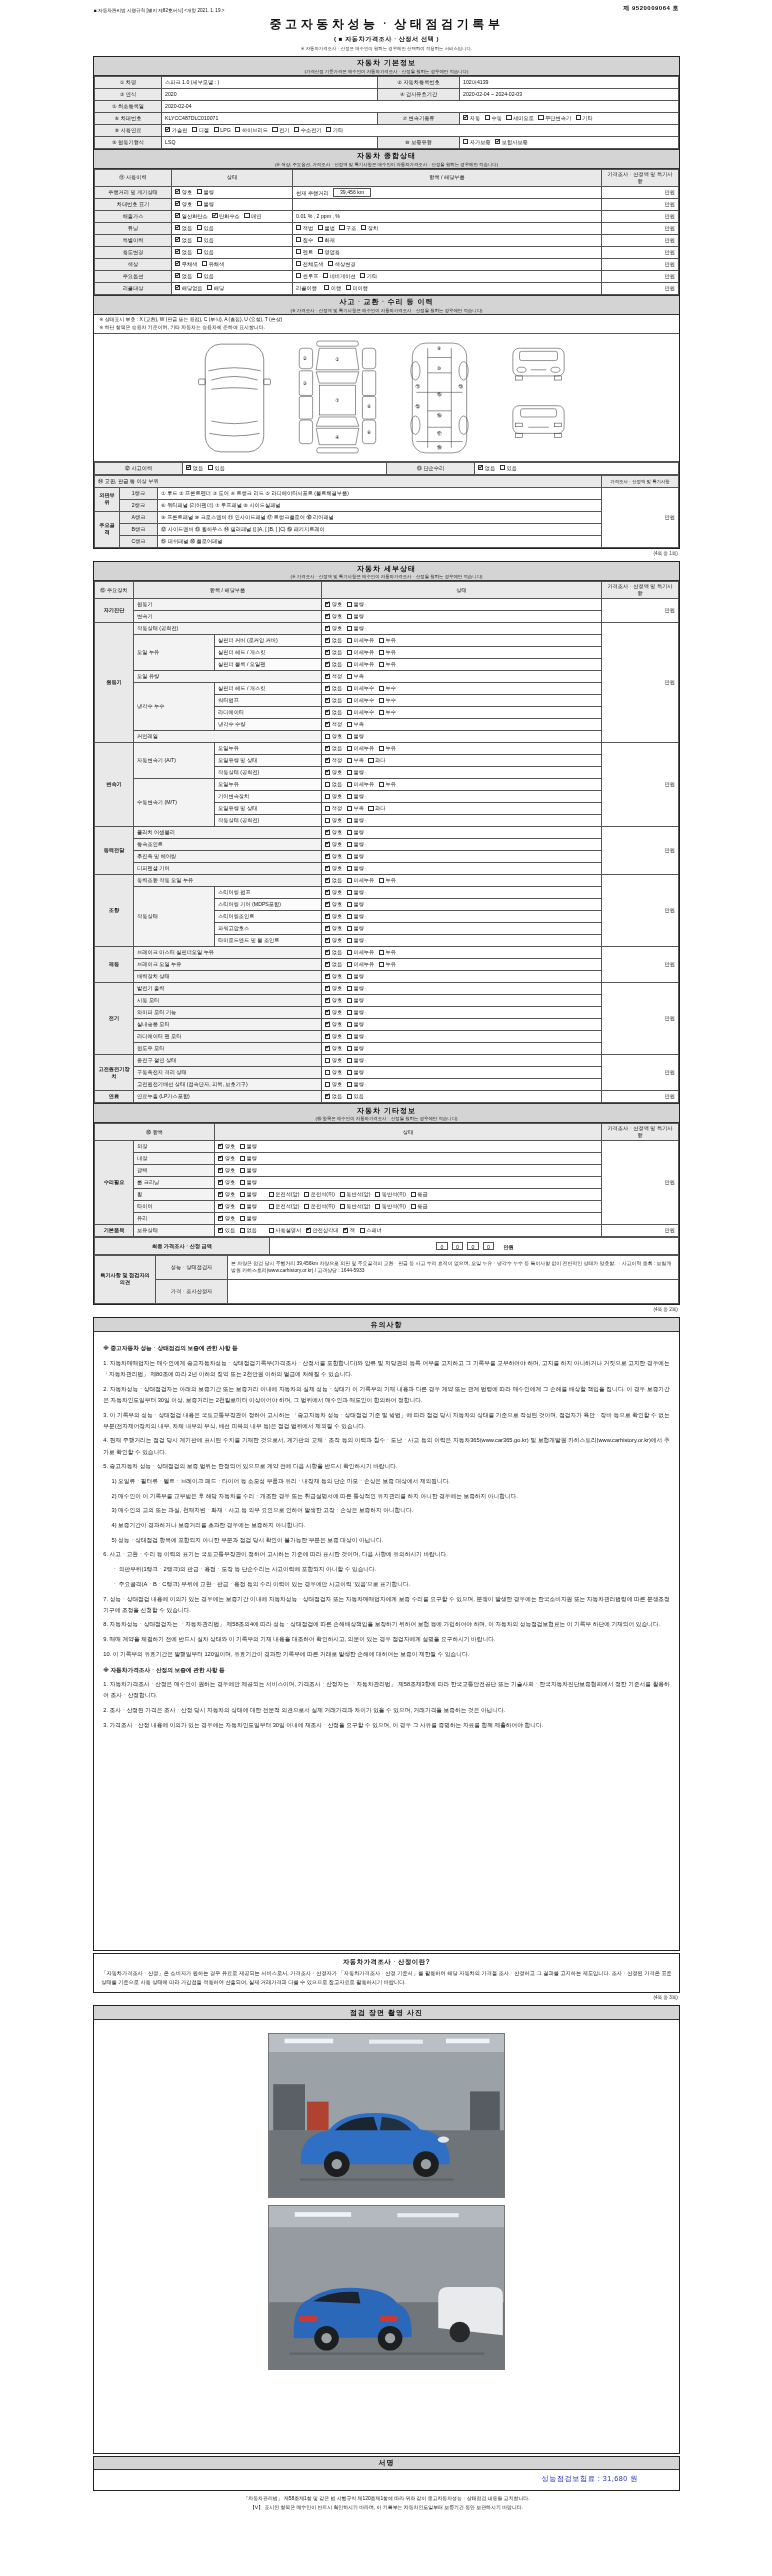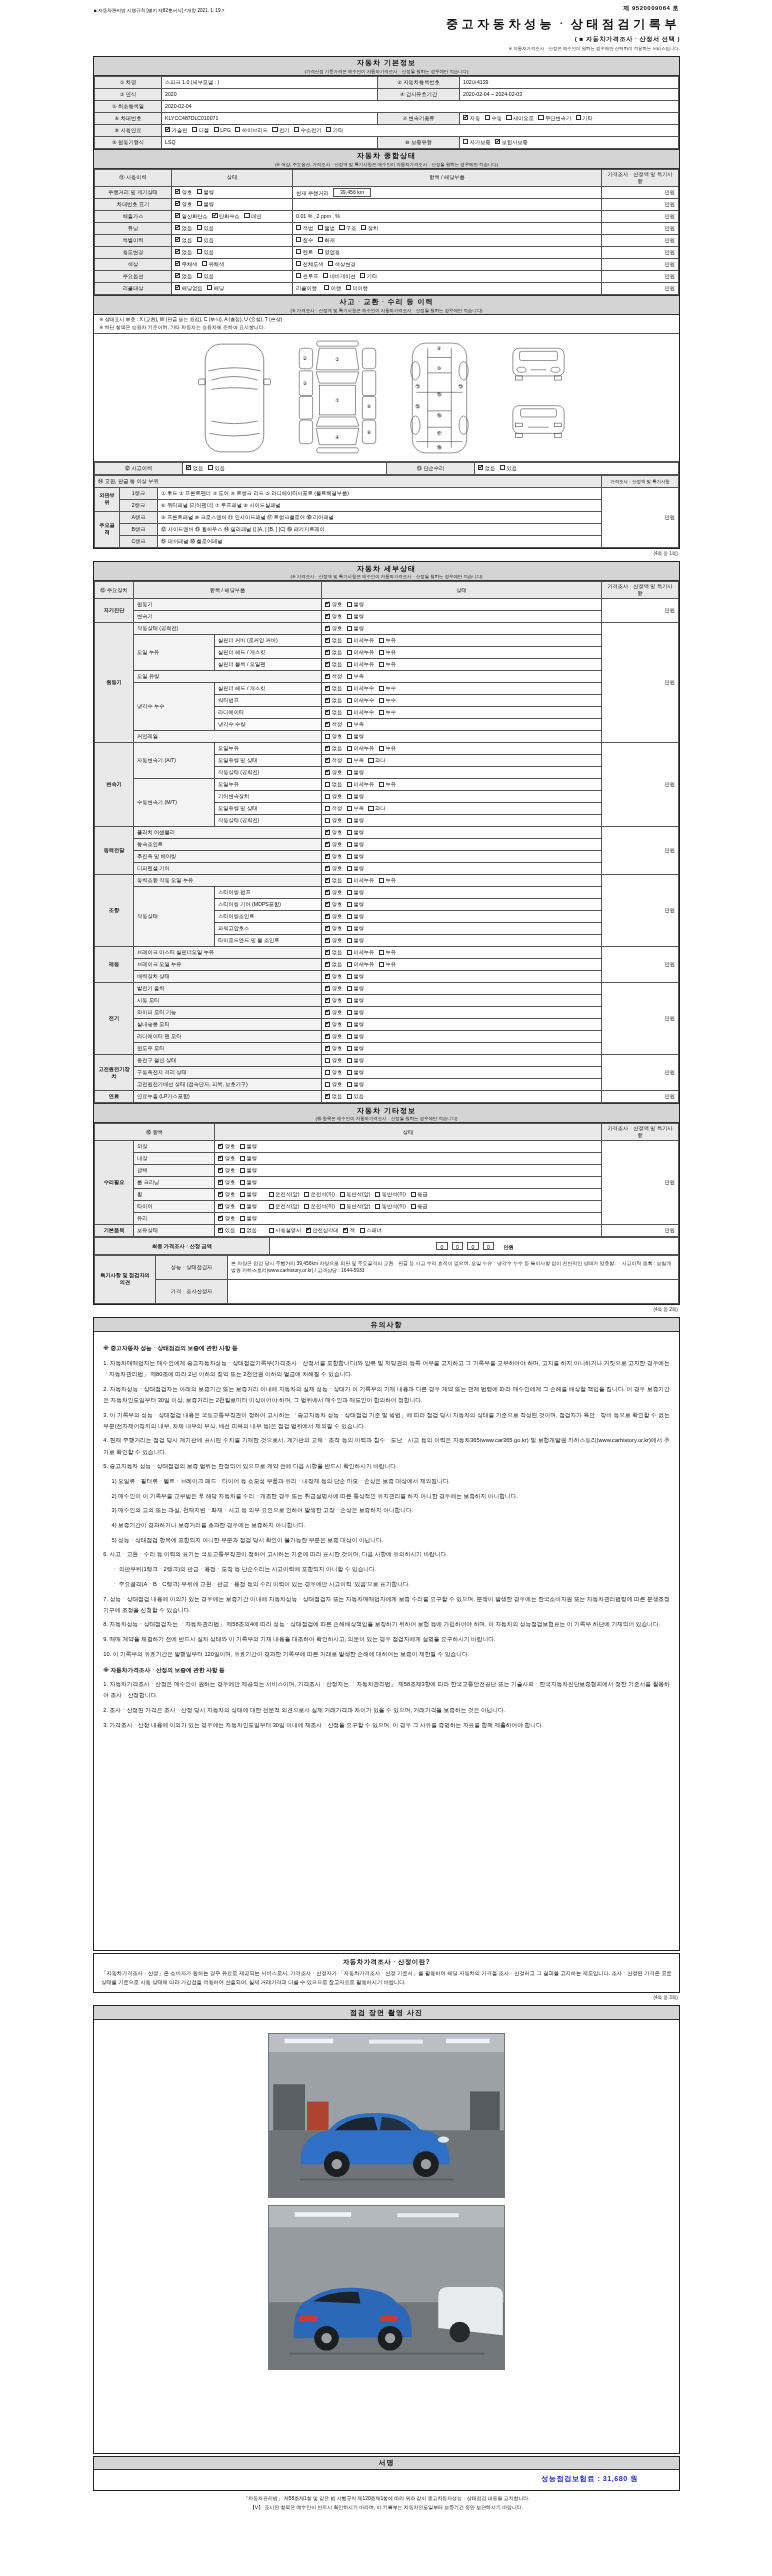--- a/index.html
+++ b/index.html
@@ -2,21 +2,21 @@
 <html style="font-size:8.2px"><head>
 <meta charset="utf-8">
 <style>
   *{box-sizing:border-box;}
   html,body{margin:0;padding:0;}
   body{width:773px;height:2576px;background:#ffffff;color:#111;
        font-family:"Liberation Sans","DejaVu Sans",sans-serif;font-size:5.2px;overflow:hidden;}
   .sheet{width:587px;margin:0 auto;padding-top:4.1px;}
   .topline{display:flex;justify-content:space-between;align-items:flex-end;font-size:4.6px;padding:0 1px;}
   .docno{font-size:6px;font-weight:bold;letter-spacing:0.5px;}
-  .titlewrap{text-align:right;margin:3.1px 0 5.2px;}
+  .titlewrap{text-align:center;margin:3.1px 0 5.2px;}
   .title{font-size:12px;font-weight:bold;letter-spacing:3.6px;}
   .subtitle{font-size:6.2px;font-weight:bold;margin-top:2.1px;letter-spacing:0.5px;}
   .subnote{font-size:4.4px;color:#333;margin-top:1.5px;}
   .block{border:0.8px solid #222;margin-bottom:2.1px;background:#fff;}
   .band{background:#d4d4d4;text-align:center;padding:1.5px 4.1px 1px;border-bottom:0.5px solid #333;}
   .band.mid{border-top:0.5px solid #333;}
   .bt{font-size:7px;font-weight:bold;letter-spacing:1px;}
   .bn{display:block;font-size:4.4px;color:#222;margin-top:0.5px;}
   table{border-collapse:collapse;width:100%;table-layout:fixed;}
   td{border:0.5px solid #555;padding:1px 3.1px;font-size:5.2px;vertical-align:middle;word-break:break-all;}
@@ -44,21 +44,21 @@
   .notesbody{padding:7.2px 9.3px 5.2px;font-size:5.7px;line-height:1.95;min-height:618px;}
   .np{margin-bottom:3.6px;text-align:justify;}
   .ni{margin-left:8.2px;}
   .nh{font-weight:bold;margin:4.6px 0 3.6px;}
   .defbox{padding:4.1px 7.2px 5.2px;}
   .defttl{text-align:center;font-weight:bold;font-size:6.4px;margin-bottom:2.6px;letter-spacing:0.5px;}
   .deftext{font-size:5.2px;line-height:1.7;text-align:justify;}
   .photowrap{padding:7.2px 0 77px;text-align:center;}
   .photo{width:237px;height:165px;margin:6.2px auto;border:0.5px solid #777;overflow:hidden;}
   .signrow{display:flex;justify-content:flex-end;align-items:center;padding:4.1px 41px 5.2px;}
-  .insurance{color:#2531c1;font-weight:bold;font-size:7.2px;letter-spacing:0.5px;}
+  .insurance{color:#2531c1;font-weight:normal;font-size:7.2px;letter-spacing:0.5px;}
   .footer{text-align:center;font-size:4.9px;line-height:1.8;margin-top:4.1px;color:#111;}
 </style>
 </head>
 <body>
 
 <div class="sheet">
 
   <div class="topline">
     <span>■ 자동차관리법 시행규칙 [별지 제82호서식] &lt;개정 2021. 1. 19.&gt;</span>
     <span class="docno">제 9520009064 호</span>

